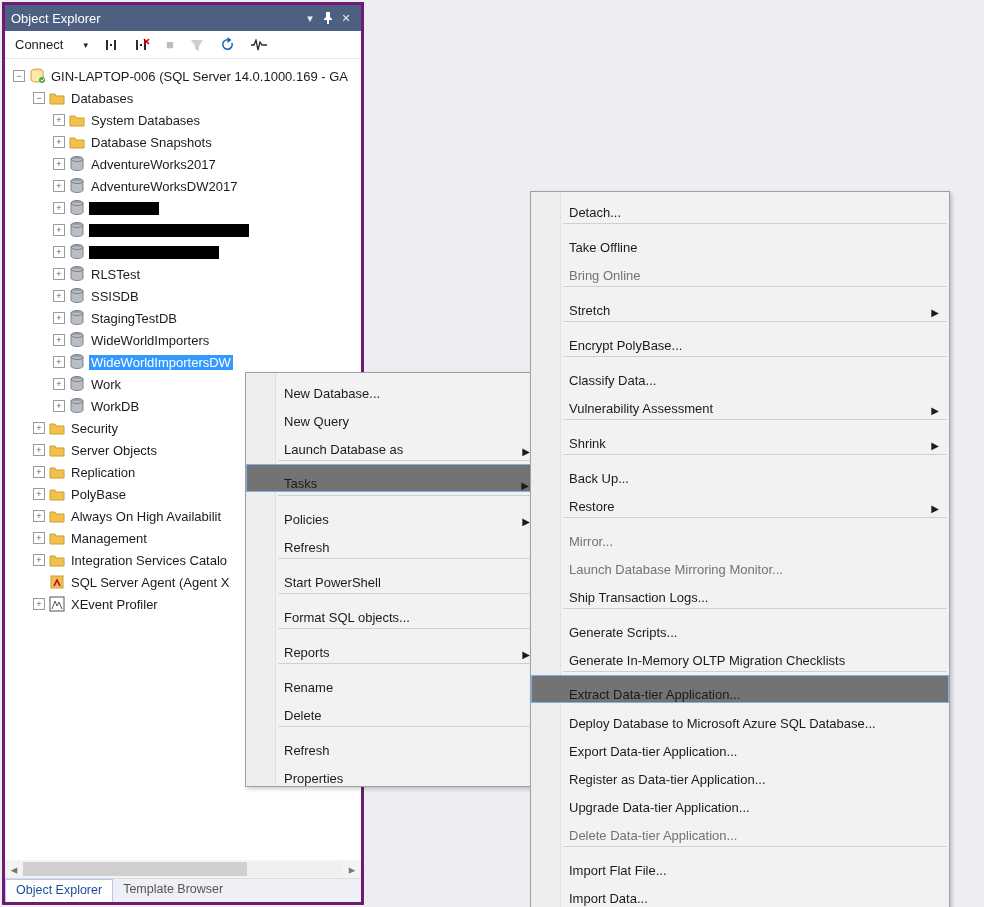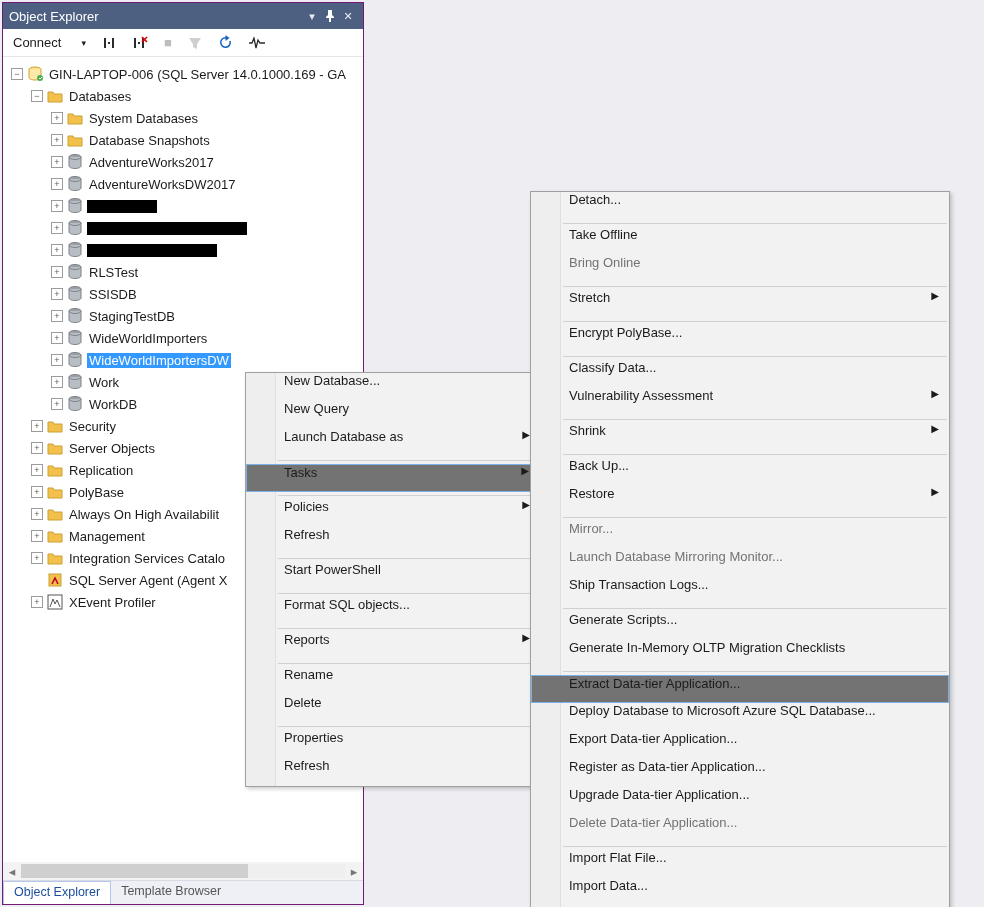--- a/index.html
+++ b/index.html
@@ -1,18 +1,18 @@
 <!DOCTYPE html>
 <html><head>
 <meta charset="utf-8">
 <style>
   * { box-sizing: border-box; font-family: "Segoe UI", Tahoma, sans-serif; }
   body { margin:0; width:984px; height:907px; background:#eeeef2; position:relative; overflow:hidden; font-size:13px; color:#1b1b1b;}
   
-  .panel { position:absolute; left:2px; top:2px; width:362px; height:903px; background:#fff; border:1px solid #701a75;}
+  .panel { position:absolute; left:2px; top:2px; width:362px; height:903px; background:#fff; border:3px solid #701a75;}
   .panel-title { height:26px; background:#4d6082; color:#fff; display:flex; align-items:center; padding:0 6px; font-size:13px; position:relative;}
   .panel-title .spacer { flex:1;}
   .title-icn { width:18px; display:inline-flex; justify-content:center; align-items:center; color:#e8ecf3; font-size:11px; cursor:pointer;}
   .toolbar { height:28px; display:flex; align-items:center; padding:0 4px; gap:4px; border-bottom:1px solid #e6e6e6;}
   .tb-btn { display:inline-flex; align-items:center; padding:2px 6px; gap:20px; cursor:pointer; color:#1b1b1b;}
   .tb-btn.disabled { color:#bdbdbd; }
   .tree { position:absolute; top:56px; left:0; right:0; bottom:44px; overflow:auto; padding:4px 0 4px 2px; white-space:nowrap;}
   .node { display:flex; align-items:center; height:22px; padding-left:var(--ind,4px); gap:4px;}
   .exp { width:12px; height:12px; border:1px solid #9b9b9b; display:inline-flex; align-items:center; justify-content:center; font-size:9px; line-height:1; color:#5b5b5b; background:#fff; cursor:pointer;}
   .exp.empty { border:none;}
@@ -23,21 +23,21 @@
   .scroll-h { position:absolute; left:0; right:0; bottom:24px; height:18px; background:#f3f3f3; display:flex; align-items:center;}
   .scroll-h .tr { width:18px; text-align:center; color:#777;}
   .scroll-h .track { flex:1; height:14px; background:#efefef; position:relative;}
   .scroll-h .thumb { position:absolute; left:0; width:70%; top:0; bottom:0; background:#cfcfcf;}
   .tabs { position:absolute; left:0; right:0; bottom:0; height:24px; display:flex; align-items:stretch; border-top:1px solid #d9dbe4; background:#eef0f6;}
   .tab { padding:3px 10px 0; font-size:12.5px; cursor:pointer; color:#555;}
   .tab.active { background:#fff; border:1px solid #b7c6ee; border-bottom:none; color:#1b4e9b;}
   
   .menu { position:absolute; background:#f2f2f2; border:1px solid #a0a0a0; box-shadow:2px 2px 4px rgba(0,0,0,.2); }
   .menu-gutter { position:absolute; left:0; top:0; bottom:0; width:30px; background:#eeeeee; border-right:1px solid #e0e0e0;}
-  .mi { position:relative; height:28px; display:flex; align-items:flex-start; padding-left:38px; padding-right:28px; cursor:pointer;}
+  .mi { position:relative; height:28px; display:flex; align-items:flex-end; padding-left:38px; padding-right:28px; cursor:pointer;}
   .mi.highlight { background:#737373; border:1px solid #7bb1e6; padding-left:37px; padding-right:27px;}
   .mi.disabled { color:#737373; cursor:default;}
   .mi .arrow { position:absolute; right:10px; font-size:10px;}
   .msep { height:1px; margin:3px 2px 3px 32px; background:#d0d0d0;}
   #context-menu { left:245px; top:372px; width:296px;}
   #tasks-menu { left:530px; top:191px; width:420px;}
   
   svg { display:block;}
 </style>
 </head>
@@ -413,24 +413,24 @@
     </div>
     <div class="msep"></div>
     <div class="mi">
       <span>Rename</span>
     </div>
     <div class="mi">
       <span>Delete</span>
     </div>
     <div class="msep"></div>
     <div class="mi">
+      <span>Refresh</span>
+    </div>
+    <div class="mi">
       <span>Properties</span>
-    </div>
-    <div class="mi">
-      <span>Refresh</span>
     </div>
   </div>
 
 <div class="menu" id="tasks-menu">
   <div class="menu-gutter"></div>
 <div class="mi">
       <span>Detach...</span>
     </div>
     <div class="msep"></div>
     <div class="mi">

